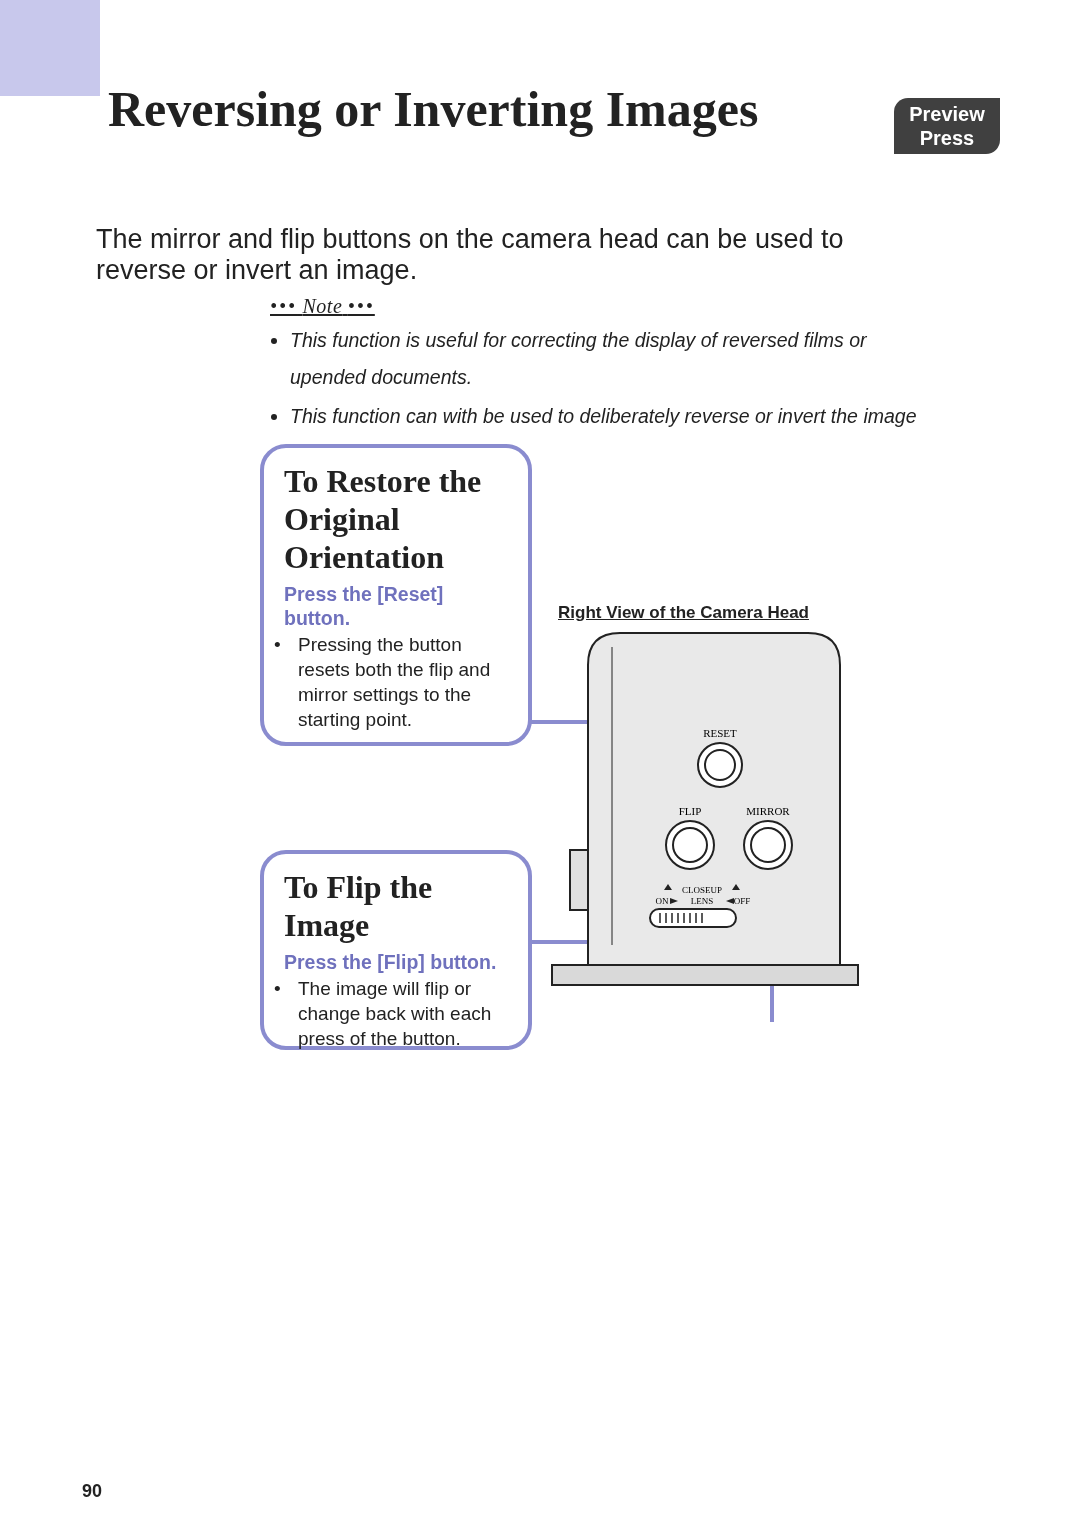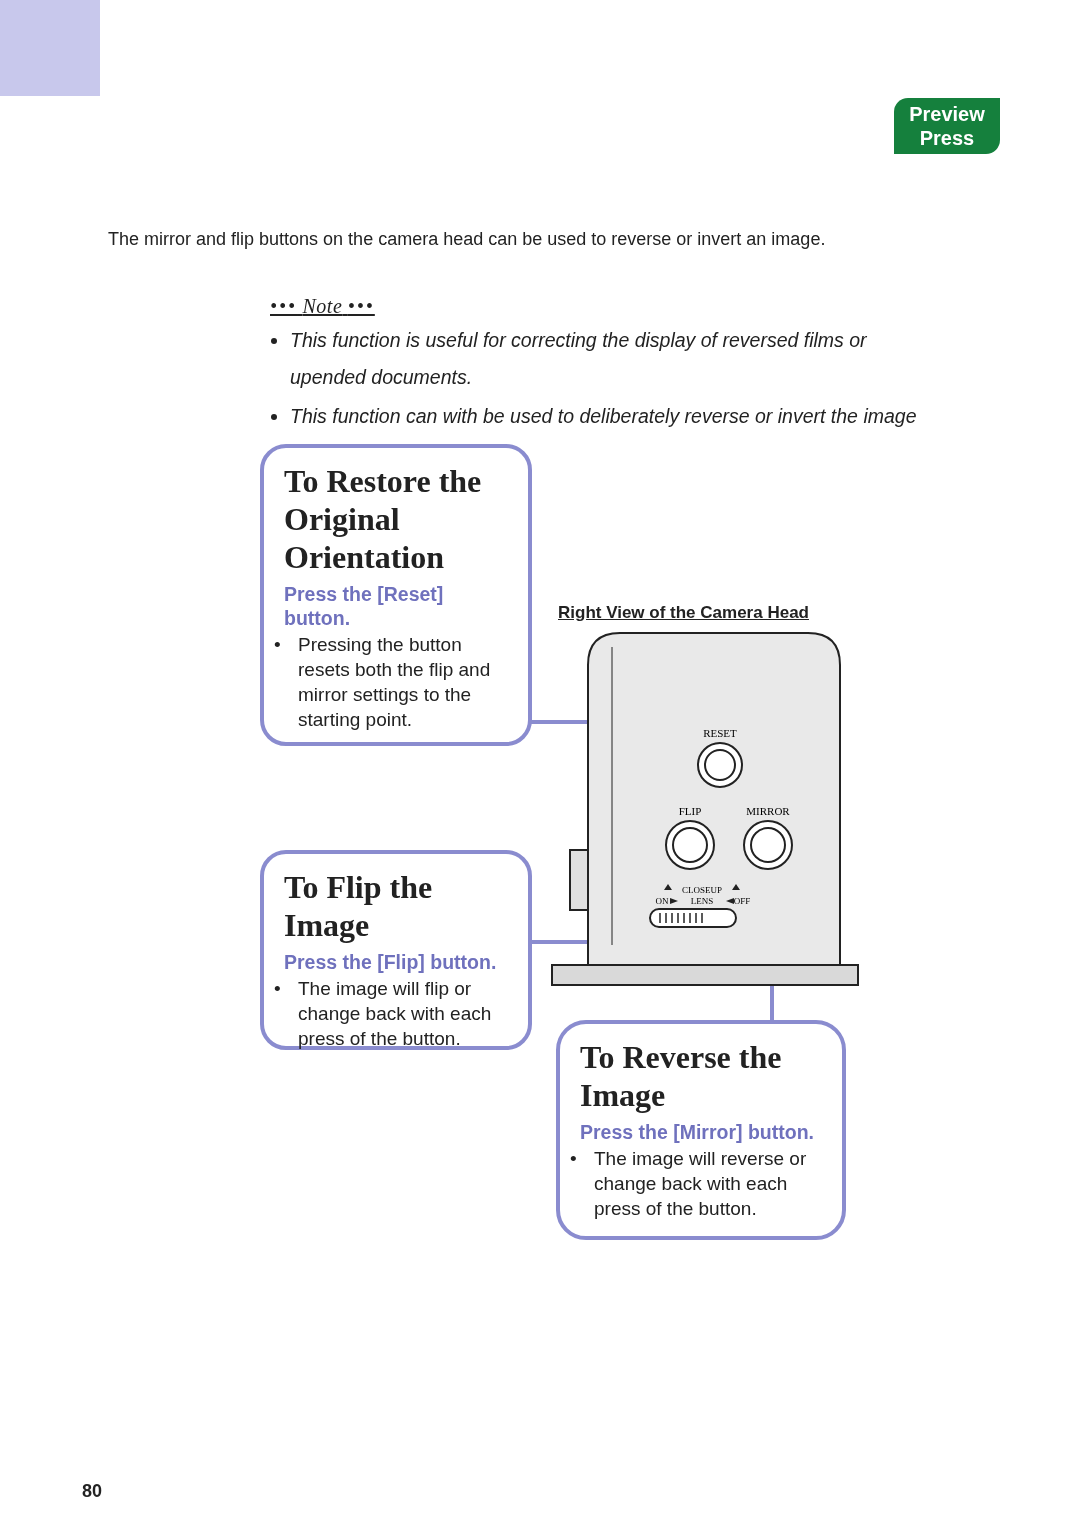--- a/index.html
+++ b/index.html
@@ -23,21 +23,21 @@
     left: 0;
     top: 0;
     width: 100px;
     height: 96px;
     background: #c8c8ec;
   }
   .badge-mode {
     position: absolute;
     right: 80px;
     top: 98px;
-    background: #15803d;
+    background: #404040;
     color: #fff;
     font-weight: bold;
     font-size: 20px;
     line-height: 24px;
     text-align: center;
     padding: 4px 8px;
     border-top-left-radius: 14px;
     border-bottom-right-radius: 14px;
     width: 90px;
   }
@@ -48,24 +48,24 @@
     margin: 0;
     font-family: Georgia, "Times New Roman", serif;
     font-weight: bold;
     font-size: 50px;
     line-height: 58px;
     color: #222;
     width: 700px;
   }
   .intro {
     position: absolute;
-    left: 108px;
+    left: 96px;
     top: 224px;
     width: 830px;
-    font-size: 18px;
+    font-size: 27px;
     line-height: 31px;
   }
   .note-block {
     position: absolute;
     left: 270px;
     top: 295px;
     width: 650px;
   }
   .note-heading {
     font-style: italic;
@@ -160,20 +160,21 @@
 <body>
 
 <div class="page">
   <div class="tab-block"></div>
 
   <div class="badge-mode">
     <div>Preview</div>
     <div>Press</div>
   </div>
 
+  <h1 class="page-title">Reversing or Inverting Images</h1>
 
   <div class="intro">The mirror and flip buttons on the camera head can be used to reverse or invert an image.</div>
 
   <div class="note-block">
     <div class="note-heading">
       <span class="dots">•••</span>
       <span> </span>
       <span>Note</span>
       <span> </span>
       <span class="dots">•••</span>
@@ -189,25 +190,20 @@
     <div class="sub">Press the [Reset] button.</div>
     <div class="body"><span class="bul">•</span><span>Pressing the button resets both the flip and mirror settings to the starting point.</span></div>
   </div>
 
   <div id="callout-flip" class="callout">
     <h2>To Flip the Image</h2>
     <div class="sub">Press the [Flip] button.</div>
     <div class="body"><span class="bul">•</span><span>The image will flip or change back with each press of the button.</span></div>
   </div>
 
-  <div id="callout-reverse" class="callout">
-    <h2>To Reverse the Image</h2>
-    <div class="sub">Press the [Mirror] button.</div>
-    <div class="body"><span class="bul">•</span><span>The image will reverse or change back with each press of the button.</span></div>
-  </div>
 
   <div class="diagram-label">Right View of the Camera Head</div>
 
   <div class="conn c1a"></div>
   <div class="conn c1b"></div>
   <div class="conn c1c"></div>
   <div class="conn c2a"></div>
   <div class="conn c2b"></div>
   <div class="conn c2c"></div>
   <div class="conn c3a"></div>
@@ -251,14 +247,14 @@
       <line x1="116" y1="288" x2="116" y2="298"></line>
       <line x1="122" y1="288" x2="122" y2="298"></line>
       <line x1="128" y1="288" x2="128" y2="298"></line>
       <line x1="134" y1="288" x2="134" y2="298"></line>
       <line x1="140" y1="288" x2="140" y2="298"></line>
       <line x1="146" y1="288" x2="146" y2="298"></line>
       <line x1="152" y1="288" x2="152" y2="298"></line>
     </g>
   </svg>
 
-  <div class="page-number">80</div>
+  <div class="page-number">90</div>
 </div>
 
 </body></html>

